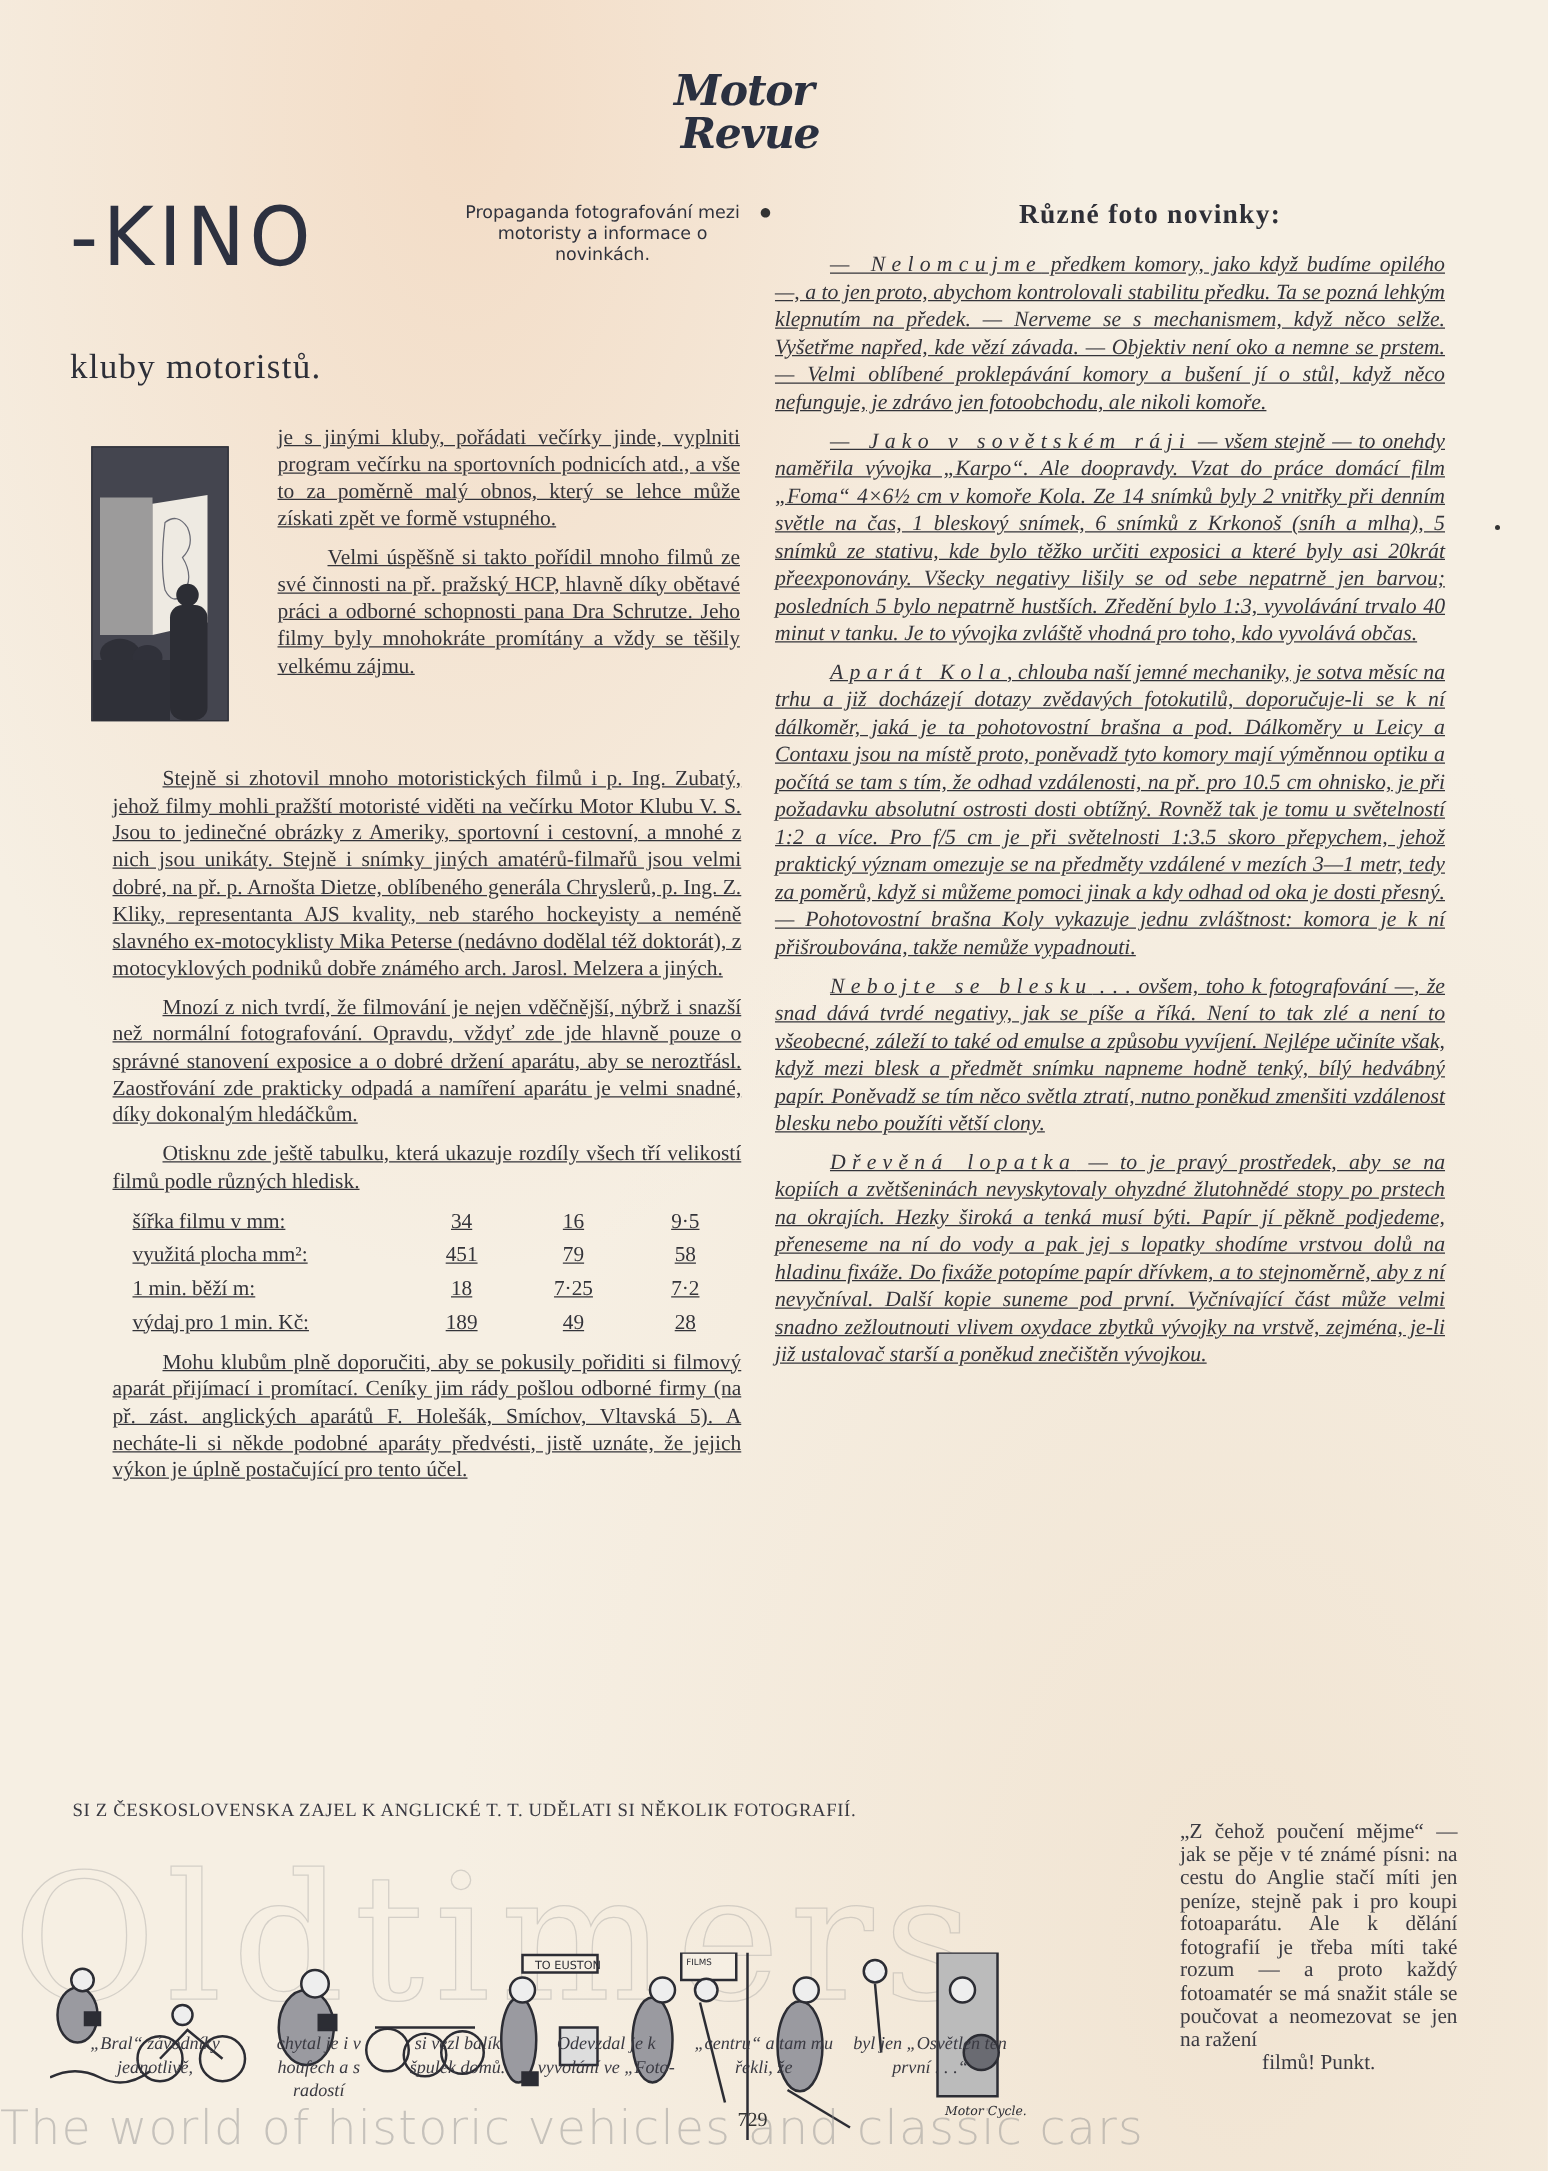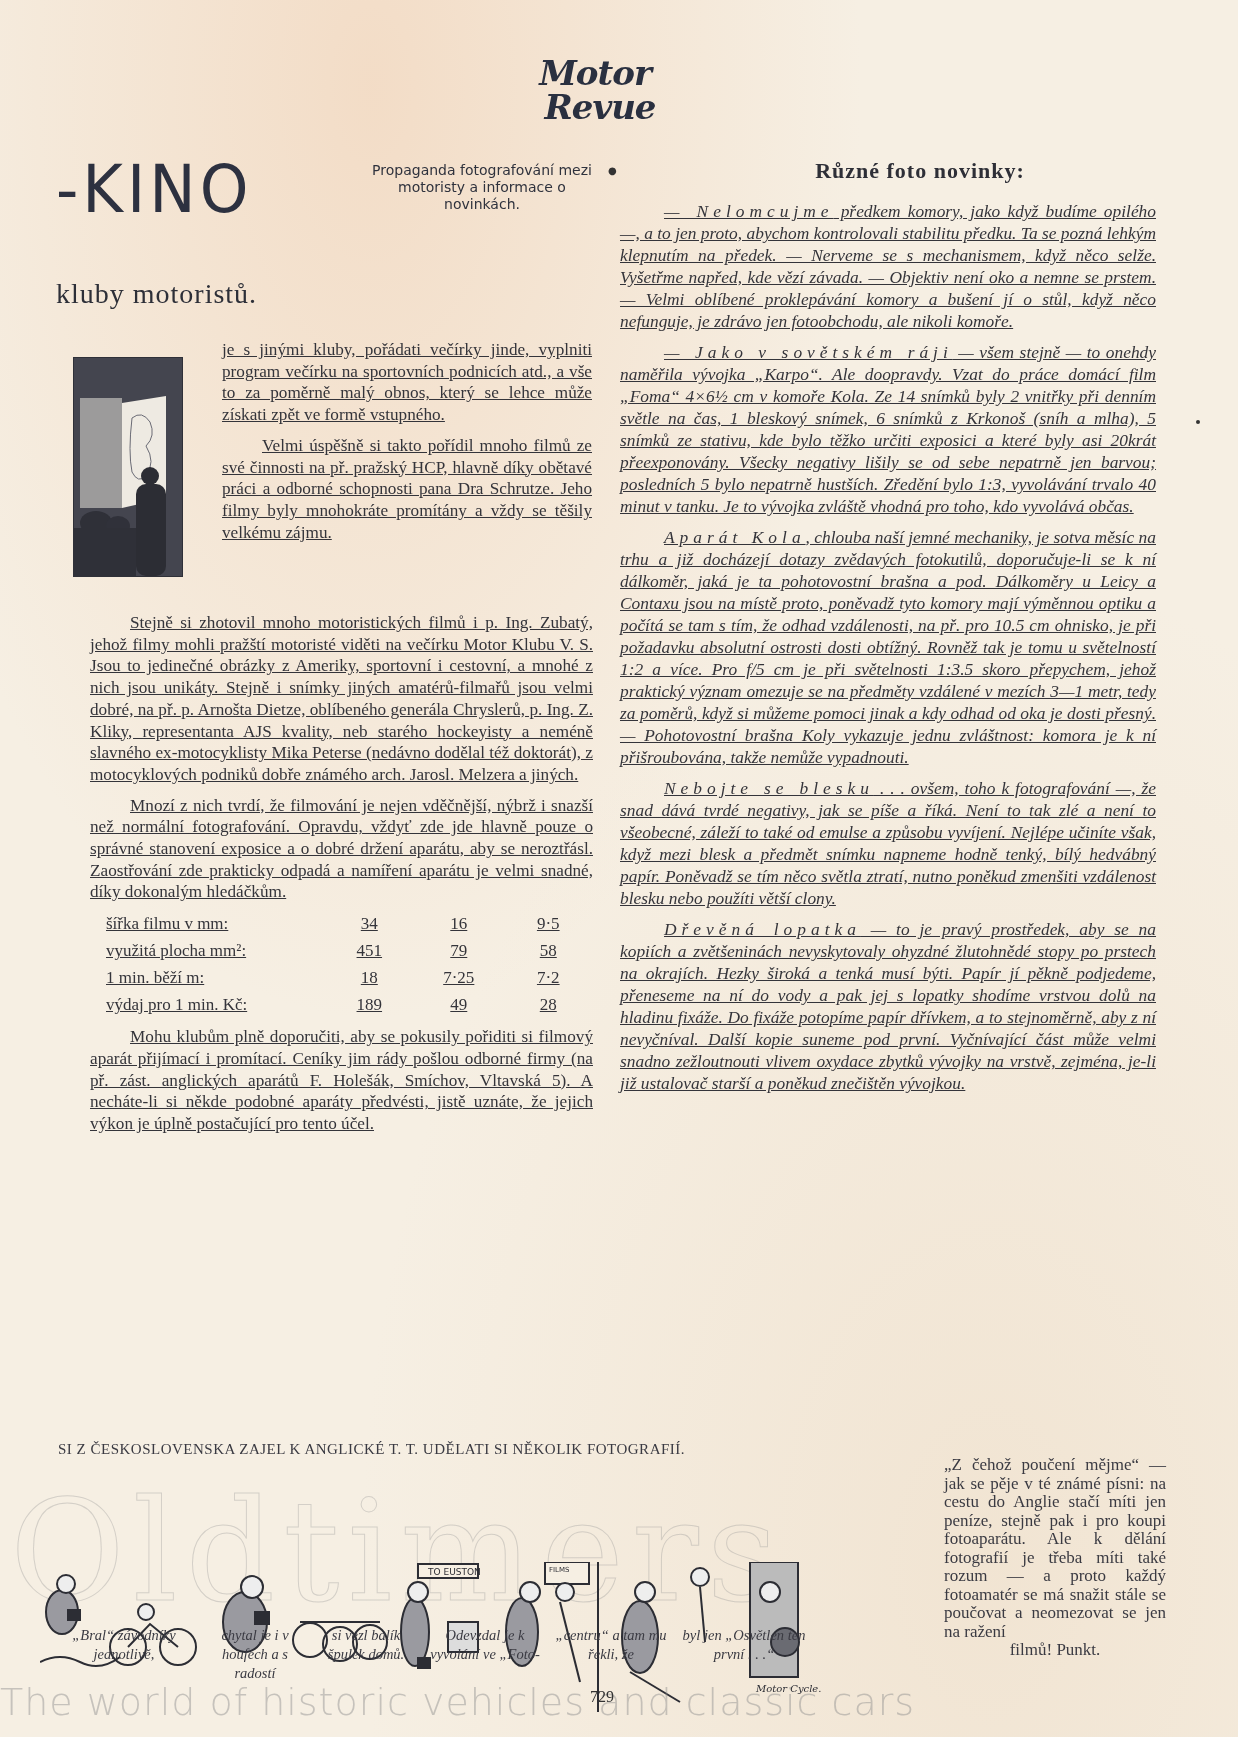--- a/index.html
+++ b/index.html
@@ -119,20 +119,21 @@
 </div>
 
 <div class="abs col left-top">
   <p class="noind">je s jinými kluby, pořádati večírky jinde, vyplniti program večírku na sportovních podnicích atd., a vše to za poměrně malý obnos, který se lehce může získati zpět ve formě vstupného.</p>
   <p>Velmi úspěšně si takto pořídil mnoho filmů ze své činnosti na př. pražský HCP, hlavně díky obětavé práci a odborné schopnosti pana Dra Schrutze. Jeho filmy byly mnohokráte promítány a vždy se těšily velkému zájmu.</p>
 </div>
 
 <div class="abs col left-main">
   <p>Stejně si zhotovil mnoho motoristických filmů i p. Ing. Zubatý, jehož filmy mohli pražští motoristé viděti na večírku Motor Klubu V. S. Jsou to jedinečné obrázky z Ameriky, sportovní i cestovní, a mnohé z nich jsou unikáty. Stejně i snímky jiných amatérů-filmařů jsou velmi dobré, na př. p. Arnošta Dietze, oblíbeného generála Chryslerů, p. Ing. Z. Kliky, representanta AJS kvality, neb starého hockeyisty a neméně slavného ex-motocyklisty Mika Peterse (nedávno dodělal též doktorát), z motocyklových podniků dobře známého arch. Jarosl. Melzera a jiných.</p>
   <p>Mnozí z nich tvrdí, že filmování je nejen vděčnější, nýbrž i snazší než normální fotografování. Opravdu, vždyť zde jde hlavně pouze o správné stanovení exposice a o dobré držení aparátu, aby se neroztřásl. Zaostřování zde prakticky odpadá a namíření aparátu je velmi snadné, díky dokonalým hledáčkům.</p>
+  <p>Otisknu zde ještě tabulku, která ukazuje rozdíly všech tří velikostí filmů podle různých hledisk.</p>
   <table class="ftable">
     <tbody>
       <tr>
         <td class="lbl">šířka filmu v mm:</td>
         <td class="v">34</td>
         <td class="v">16</td>
         <td class="v">9·5</td>
       </tr>
       <tr>
         <td class="lbl">využitá plocha mm²:</td>

